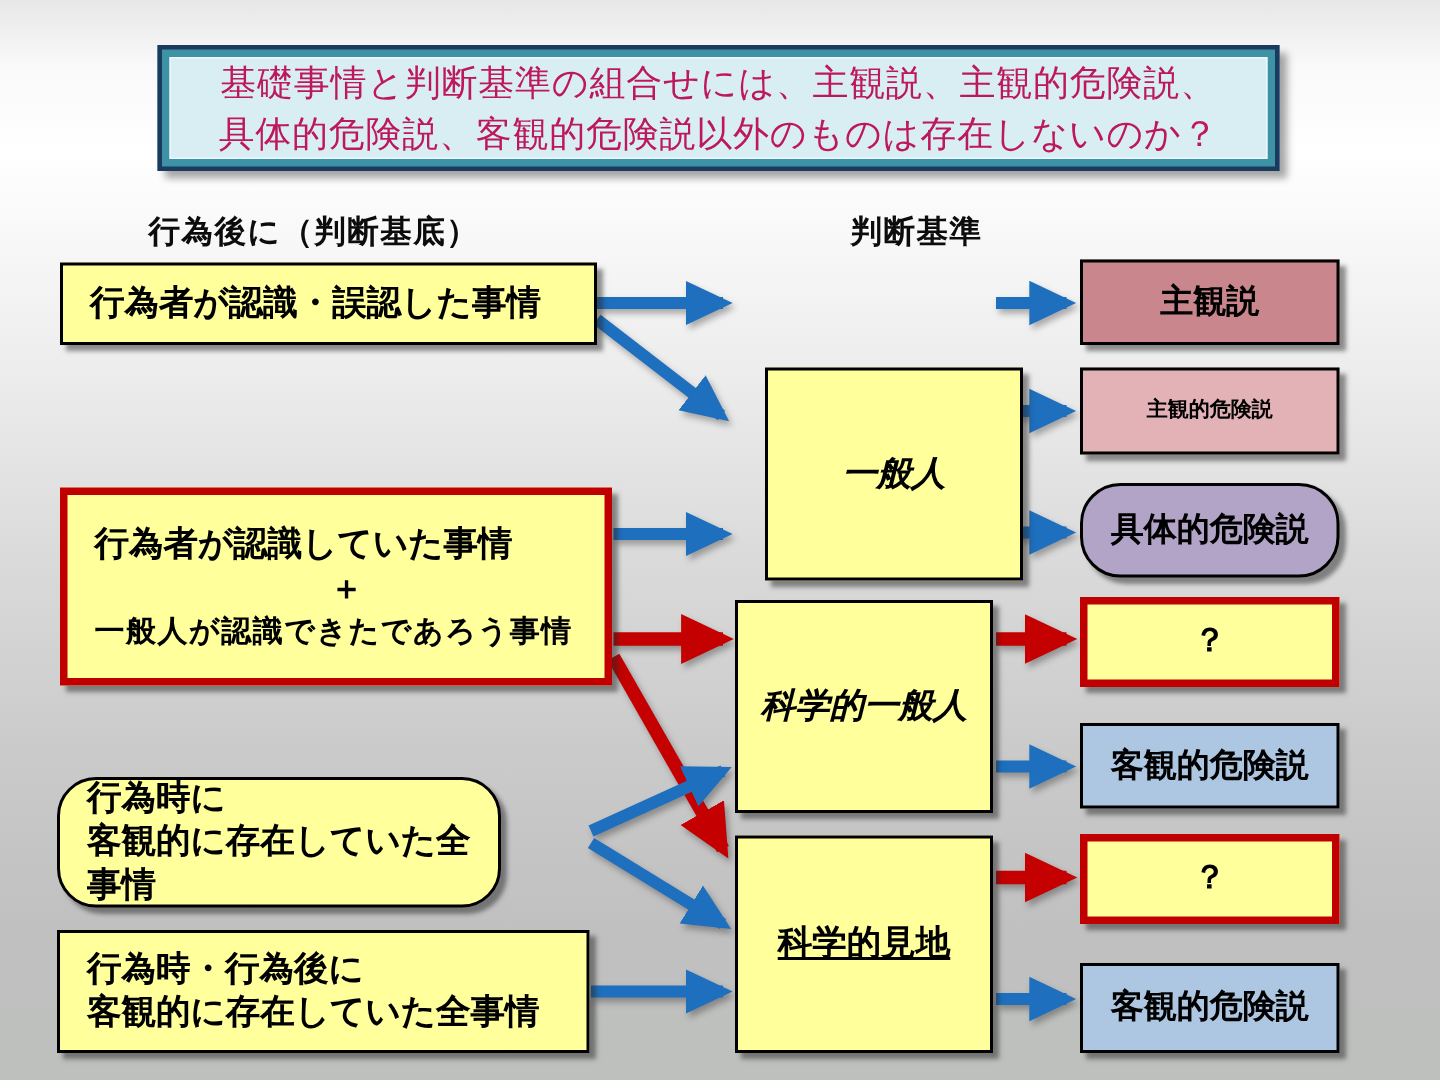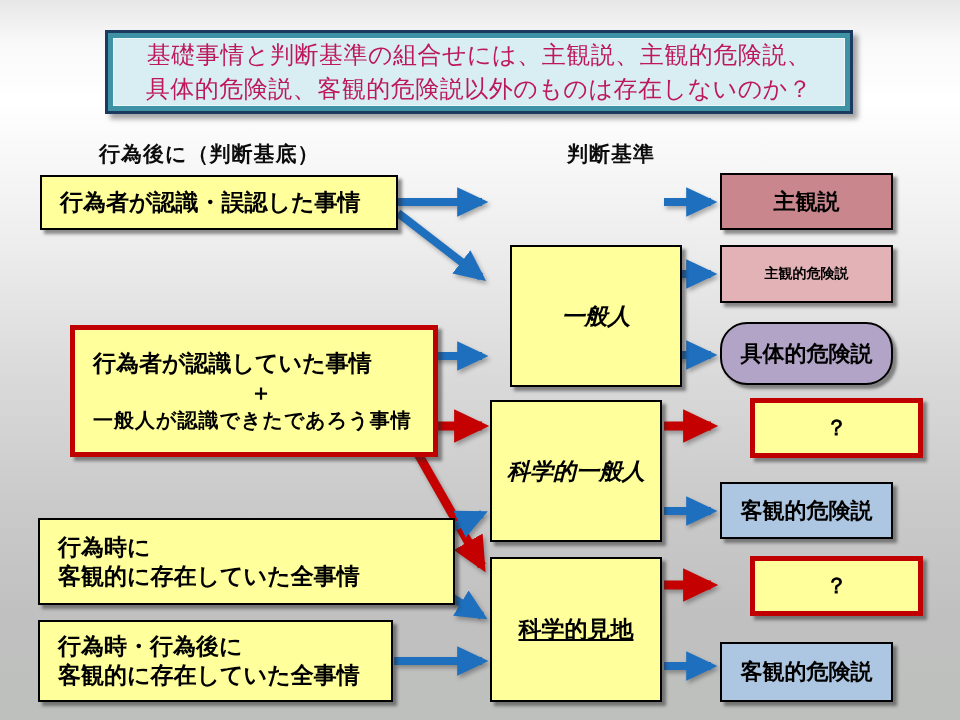--- a/index.html
+++ b/index.html
@@ -25,21 +25,21 @@
     white-space:pre-line; letter-spacing:0.5px;
   }
   .col-header { font-size:21px; color:#0c0c0c; font-weight:600; letter-spacing:1px; }
   
   .box {
     box-sizing:border-box; background:#ffff9c; border:2px solid #000;
     box-shadow:4px 4px 3px rgba(40,40,40,0.5);
     display:flex; flex-direction:column; justify-content:center;
     font-size:23px; font-weight:bold; color:#000; line-height:1.25;
   }
-  .box.hl { border:5px solid #c00000;margin-left:30px; }
+  .box.hl { border:5px solid #c00000; }
   .center { align-items:center; text-align:center; }
   .leftpad { padding-left:18px; padding-right:4px; }
   .pre { white-space:pre-line; }
   .thin { font-weight:bold; font-size:20px; letter-spacing:1px; }
   .plusline { text-align:center; font-size:22px; line-height:30px; }
   #arrows { position:absolute; left:0; top:0; width:960px; height:720px;
     filter:drop-shadow(2px 3px 2px rgba(0,0,0,0.30)); pointer-events:none; }
 </style>
 </head>
 <body>
@@ -85,21 +85,21 @@
   <div class="abs box leftpad" style="left:40px; top:175px; width:358px; height:55px;">
     <span>行為者が認識・誤認した事情</span>
   </div>
 
   <div class="abs box hl leftpad" style="left:40px; top:325px; width:368px; height:132px;">
     <span>行為者が認識していた事情</span>
     <span class="plusline">＋</span>
     <span class="thin">一般人が認識できたであろう事情</span>
   </div>
 
-  <div class="abs box leftpad pre" style="left:38px; top:518px; width:417px; height:87px;">
+  <div class="abs box leftpad pre" style="left:38px; top:518px; width:296px; height:87px;border-radius:26px;">
     <span class="pre">行為時に
 客観的に存在していた全事情</span>
   </div>
 
   <div class="abs box leftpad pre" style="left:38px; top:620px; width:355px; height:82px;">
     <span class="pre">行為時・行為後に
 客観的に存在していた全事情</span>
   </div>
 
   <div class="abs box center" style="left:510px; top:245px; width:172px; height:142px;font-style:italic;">

